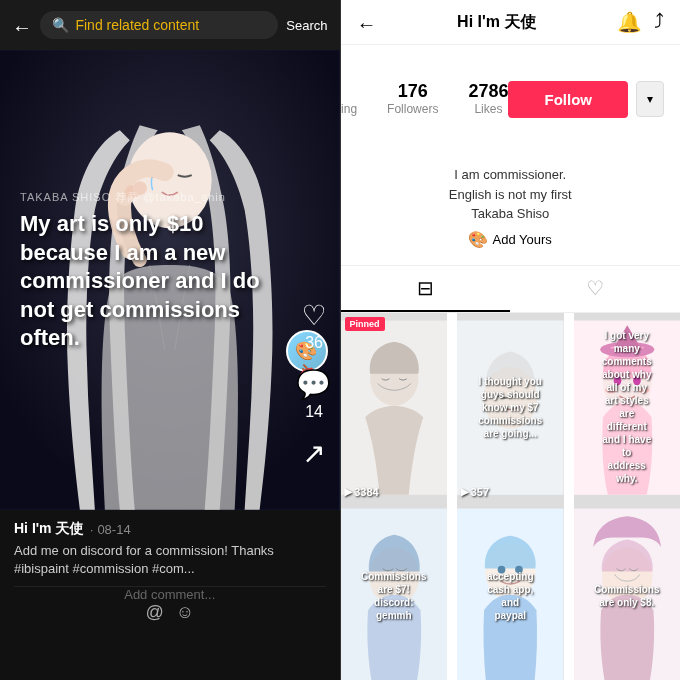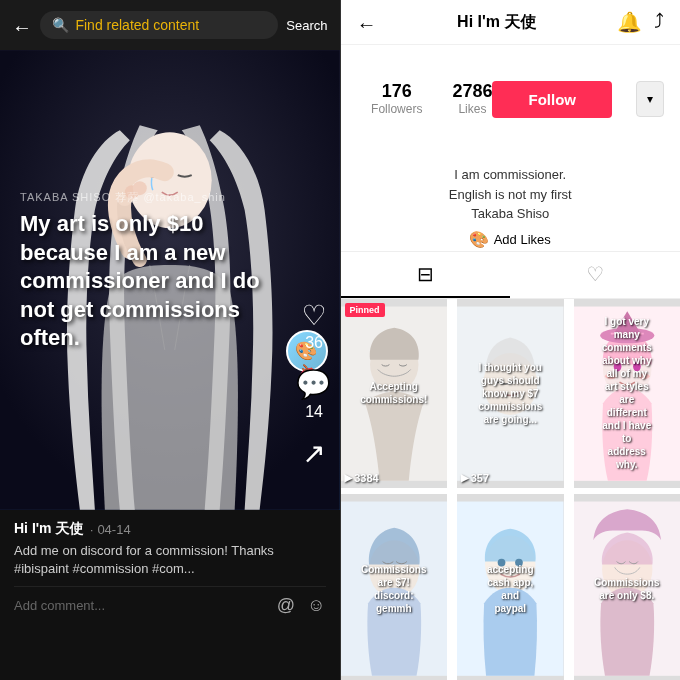--- a/index.html
+++ b/index.html
@@ -188,24 +188,25 @@
       color: #ccc;
       font-size: 13px;
       line-height: 1.4;
       margin-bottom: 8px;
     }
 
     .add-comment {
       color: #666;
       font-size: 13px;
       border-top: 1px solid #222;
-      padding-top: 8px;
+      padding-top: 0;
       display: flex;
       align-items: center;
       justify-content: space-between;
+      flex-direction: column;
     }
 
     .comment-icons {
       display: flex;
       gap: 12px;
       color: #aaa;
       font-size: 18px;
     }
 
     
@@ -291,21 +292,21 @@
       color: #000;
     }
 
     .stat-label {
       font-size: 12px;
       color: #888;
     }
 
     .profile-actions {
       display: flex;
-      gap: 24px;
+      gap: 8px;
       margin-bottom: 12px;
       align-items: center;
     }
 
     .follow-btn {
       background: #ff2d55;
       color: #fff;
       border: none;
       padding: 10px 36px;
       border-radius: 4px;
@@ -328,21 +329,21 @@
     .dropdown-btn {
       background: #f0f0f0;
       border: 1px solid #ddd;
       padding: 10px 10px;
       border-radius: 4px;
       cursor: pointer;
       font-size: 12px;
     }
 
     .bio-section {
-      padding: 0 16px 2px;
+      padding: 0 16px 16px;
       text-align: center;
     }
 
     .bio-text {
       font-size: 13px;
       color: #333;
       line-height: 1.5;
     }
 
     .add-yours {
@@ -525,21 +526,21 @@
       </div>
       <div class="sidebar-action">
         <span class="icon">↗</span>
       </div>
     </div>
   </div>
 
   <div class="bottom-info">
     <div class="creator-line">
       <span class="creator-name">Hi I'm 天使</span>
-      <span class="creator-date">· 04-14</span>
+      <span class="creator-date">· 08-14</span>
     </div>
     <div class="caption">Add me on discord for a commission! Thanks #ibispaint #commission #com...</div>
     <div class="add-comment">
       <span>Add comment...</span>
       <div class="comment-icons">
         <span>@</span>
         <span>☺</span>
       </div>
     </div>
   </div>
@@ -604,21 +605,21 @@
   </div>
 
   <div class="bio-section">
     <div class="bio-text">
       <span>I am commissioner.</span><br>
       <span>English is not my first</span><br>
       <span>Takaba Shiso</span>
     </div>
     <div class="add-yours">
       <span class="add-yours-icon">🎨</span>
-      <span>Add Likes</span>
+      <span>Add Yours</span>
     </div>
   </div>
 
   <div class="profile-tabs">
     <div class="profile-tab active">
       <span>⊟</span>
     </div>
     <div class="profile-tab inactive">
       <span>♡</span>
     </div>
@@ -626,21 +627,21 @@
 
   <div class="videos-grid" id="videos-grid">
   <div class="video-thumb"><svg viewBox="0 0 110 180" xmlns="http://www.w3.org/2000/svg" width="100%" height="100%">
       <rect width="110" height="180" fill="#f0eeec"></rect>
       <ellipse cx="55" cy="60" rx="25" ry="28" fill="#e8e0d8"></ellipse>
       <path d="M30,55 C28,40 35,25 55,22 C75,25 82,40 80,55" fill="#c8c0b8"></path>
       <path d="M38,65 C42,70 50,72 55,72 C60,72 68,70 72,65" stroke="#aaa" stroke-width="1" fill="none"></path>
       <path d="M42,60 C44,62 48,62 50,60" stroke="#888" stroke-width="1" fill="none"></path>
       <path d="M60,60 C62,62 66,62 68,60" stroke="#888" stroke-width="1" fill="none"></path>
       <path d="M25,100 C28,110 35,130 40,180 L70,180 C75,130 82,110 85,100 C78,92 65,88 55,88 C45,88 32,92 25,100 Z" fill="#d8d0c8"></path>
-    </svg><div class="pinned-badge">Pinned</div><div class="thumb-overlay-text">Accepting commissions!</div><div class="thumb-count"><span class="thumb-play">▶</span>3384</div></div>
+    </svg><div class="pinned-badge">Pinned</div><div class="thumb-count"><span class="thumb-play">▶</span>3384</div></div>
       <div class="video-thumb"><svg viewBox="0 0 110 180" xmlns="http://www.w3.org/2000/svg" width="100%" height="100%">
       <rect width="110" height="180" fill="#eef2f5"></rect>
       <ellipse cx="55" cy="80" rx="28" ry="32" fill="#f0e8e0"></ellipse>
       <path d="M42,78 Q50,82 58,78" stroke="#666" stroke-width="1.5" fill="none"></path>
       <path d="M44,88 Q55,96 66,88" stroke="#aa8888" stroke-width="1.5" fill="none"></path>
       <path d="M30,60 C32,45 40,35 55,32 C70,35 78,45 80,60" fill="#ddd" opacity="0.7"></path>
     </svg><div class="thumb-overlay-text">I thought you guys should know my $7 commissions are going...</div><div class="thumb-count"><span class="thumb-play">▶</span>357</div></div>
       <div class="video-thumb"><svg viewBox="0 0 110 180" xmlns="http://www.w3.org/2000/svg" width="100%" height="100%">
       <rect width="110" height="180" fill="#fff0f5"></rect>
       <ellipse cx="55" cy="65" rx="25" ry="28" fill="#f8e8e8"></ellipse>

